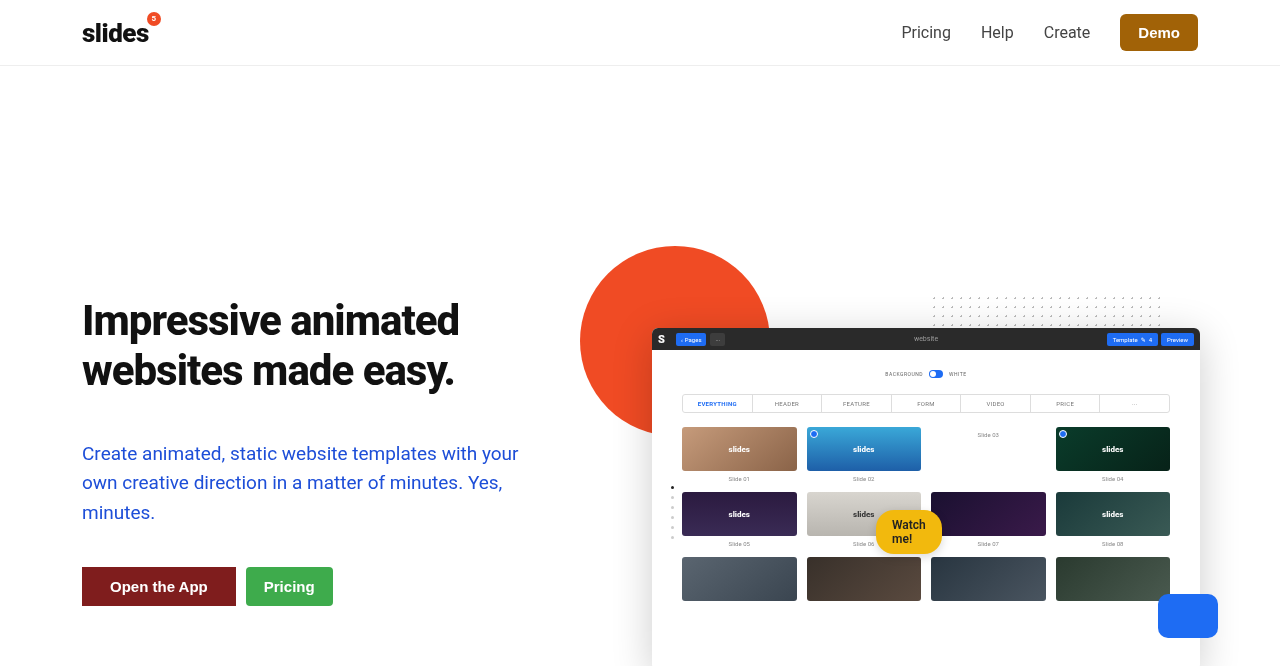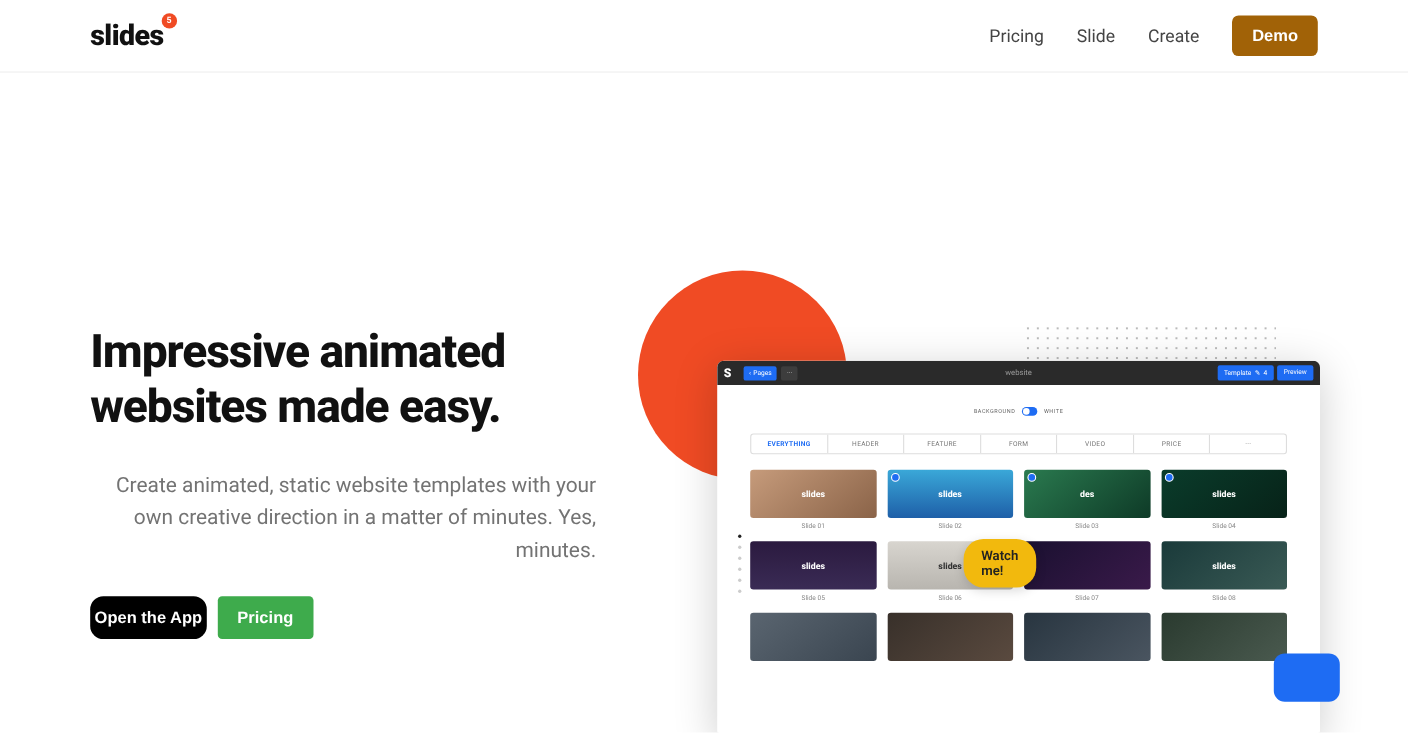--- a/index.html
+++ b/index.html
@@ -7,24 +7,24 @@
 .header { display: flex; align-items: center; justify-content: space-between; padding: 14px 82px; border-bottom: 1px solid #eee; }
 .logo-wrap { position: relative; display: inline-block; }
 .logo { font-weight: 900; font-size: 26px; color: #111; letter-spacing: -0.5px; }
 .logo-badge { position: absolute; top: -6px; right: -12px; width: 14px; height: 14px; background: #f04b24; border-radius: 50%; color: #fff; font-size: 8px; font-weight: 700; display: flex; align-items: center; justify-content: center; }
 .nav { display: flex; align-items: center; gap: 30px; }
 .nav-link { color: #444; font-size: 16px; text-decoration: none; cursor: pointer; }
 .demo-btn { background: #a16207; color: #fff; border: none; padding: 10px 18px; border-radius: 6px; font-weight: 600; font-size: 15px; cursor: pointer; }
 
 .hero { display: flex; padding: 0 82px; position: relative; }
 .hero-left { width: 460px; padding-top: 230px; }
-.hero-title { font-size: 42px; font-weight: 800; color: #111; line-height: 1.2; margin-bottom: 29px; letter-spacing: -1px; }
-.hero-sub { font-size: 19px; color: #737373; line-height: 1.55; margin-bottom: 28px; text-align: right; }
+.hero-title { font-size: 42px; font-weight: 800; color: #111; line-height: 1.2; margin-bottom: 42px; letter-spacing: -1px; }
+.hero-sub { font-size: 19px; color: #1d4ed8; line-height: 1.55; margin-bottom: 40px; }
 .cta-row { display: flex; gap: 10px; }
-.btn-blue { background: #000000; color: #fff; border: none; padding: 11px 4px; border-radius: 12px; font-weight: 600; font-size: 15px; cursor: pointer; }
+.btn-blue { background: #7f1d1d; color: #fff; border: none; padding: 11px 28px; border-radius: 0; font-weight: 600; font-size: 15px; cursor: pointer; }
 .btn-green { background: #3eab4c; color: #fff; border: none; padding: 11px 18px; border-radius: 4px; font-weight: 600; font-size: 15px; cursor: pointer; }
 
 .hero-right { position: absolute; left: 560px; top: 100px; }
 .circle { position: absolute; left: 20px; top: 80px; width: 190px; height: 190px; background: #f04b24; border-radius: 50%; }
 .dots { position: absolute; background-image: radial-gradient(#bbb 1px, transparent 1px); background-size: 9px 9px; }
 .dots-top { left: 370px; top: 128px; width: 230px; height: 50px; }
 
 .app-window { position: absolute; left: 92px; top: 162px; width: 548px; height: 342px; background: #fff; border-radius: 6px; box-shadow: 0 8px 40px rgba(0,0,0,0.2); overflow: hidden; }
 .app-bar { background: #2a2a2a; height: 22px; display: flex; align-items: center; padding: 0 6px; gap: 4px; position: relative; }
 .ab-logo { color: #fff; font-weight: 900; font-size: 11px; width: 14px; }
@@ -51,21 +51,21 @@
 .slide-item {}
 .slide-thumb { height: 44px; border-radius: 3px; position: relative; display: flex; align-items: center; justify-content: center; overflow: hidden; }
 .slide-thumb .t-label { color: #fff; font-weight: 800; font-size: 8px; }
 .slide-caption { font-size: 6px; color: #888; margin-top: 4px; }
 .check-badge { position: absolute; top: 3px; left: 3px; width: 8px; height: 8px; background: #1e6cf3; border-radius: 50%; border: 1px solid #fff; }
 
 .side-dots { position: absolute; left: 111px; top: 320px; display: flex; flex-direction: column; gap: 7px; }
 .side-dot { width: 3px; height: 3px; background: #222; border-radius: 50%; }
 .side-dot.dim { background: #ccc; }
 
-.watch-pill { position: absolute; left: 316px; top: 324px; background: #f2b90d; color: #222; font-weight: 600; font-size: 12px; padding: 8px 16px; border-radius: 18px; z-index: 5; box-shadow: 0 3px 10px rgba(0,0,0,0.15); }
+.watch-pill { position: absolute; left: 316px; top: 344px; background: #f2b90d; color: #222; font-weight: 600; font-size: 12px; padding: 8px 16px; border-radius: 18px; z-index: 5; box-shadow: 0 3px 10px rgba(0,0,0,0.15); }
 
 .chat-widget { position: absolute; bottom: 28px; right: 62px; width: 60px; height: 44px; background: #1e6cf3; border-radius: 10px; cursor: pointer; }
 
 
 .th1 { background: linear-gradient(140deg,#c69b7b,#8a6348); }
 .th2 { background: linear-gradient(180deg,#3aa8d8,#1e5fa8); }
 .th3 { background: linear-gradient(140deg,#2a7a4f,#0e3a27); }
 .th4 { background: linear-gradient(140deg,#0a3c2b,#072218); }
 .th5 { background: linear-gradient(180deg,#2b1a3f,#3a2b55); }
 .th6 { background: linear-gradient(180deg,#d8d5cf,#b8b5af); }
@@ -79,21 +79,21 @@
 </head>
 <body>
 
 <div class="header">
   <div class="logo-wrap">
     <span class="logo">slides</span>
     <span class="logo-badge">5</span>
   </div>
   <div class="nav">
     <a class="nav-link">Pricing</a>
-    <a class="nav-link">Slide</a>
+    <a class="nav-link">Help</a>
     <a class="nav-link">Create</a>
     <button class="demo-btn">Demo</button>
   </div>
 </div>
 
 <div class="hero">
   <div class="hero-left">
     <h1 class="hero-title">Impressive animated websites made easy.</h1>
     <p class="hero-sub">Create animated, static website templates with your own creative direction in a matter of minutes. Yes, minutes.</p>
     <div class="cta-row">
@@ -147,24 +147,20 @@
               <div class="slide-caption">Slide 01</div>
             </div>
           <div class="slide-item">
               <div class="slide-thumb th2">
                 <span class="check-badge"></span>
                 <span class="t-label">slides</span>
               </div>
               <div class="slide-caption">Slide 02</div>
             </div>
           <div class="slide-item">
-              <div class="slide-thumb th3">
-                <span class="check-badge"></span>
-                <span class="t-label">des</span>
-              </div>
               <div class="slide-caption">Slide 03</div>
             </div>
           <div class="slide-item">
               <div class="slide-thumb th4">
                 <span class="check-badge"></span>
                 <span class="t-label">slides</span>
               </div>
               <div class="slide-caption">Slide 04</div>
             </div>
           <div class="slide-item">

